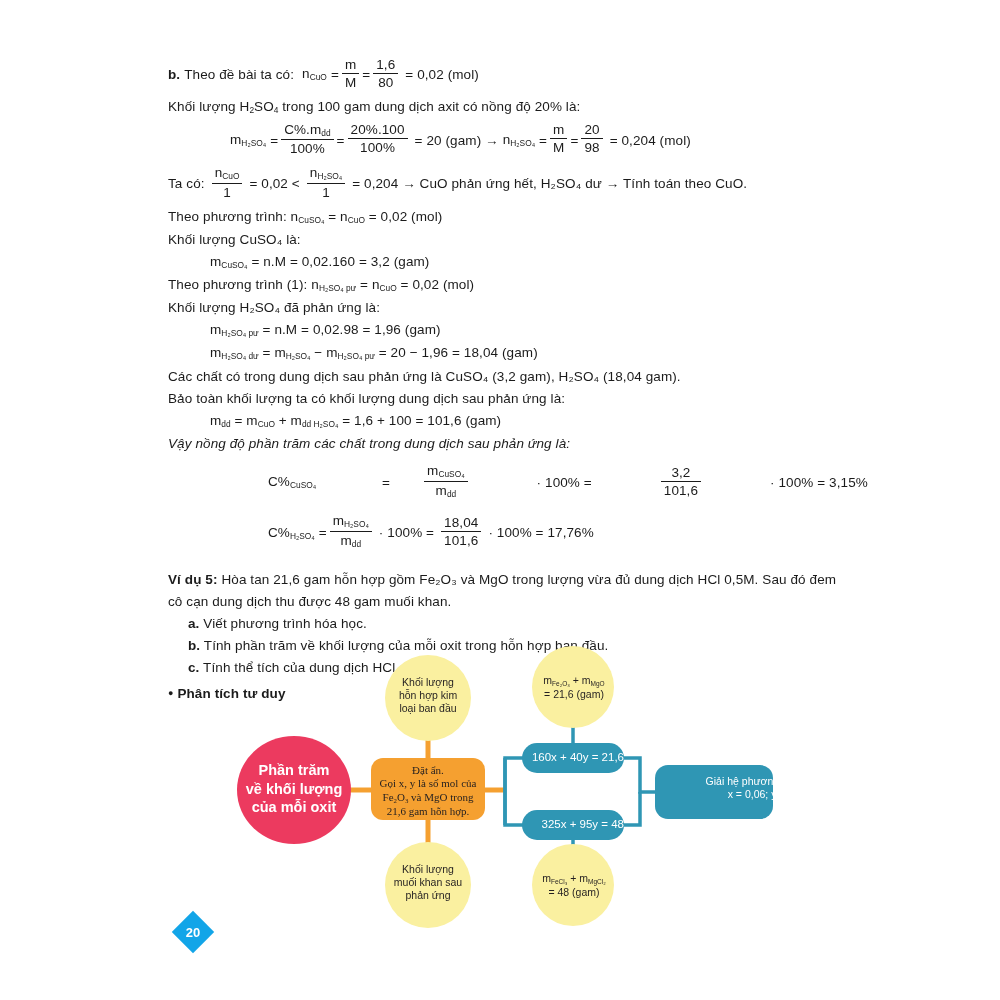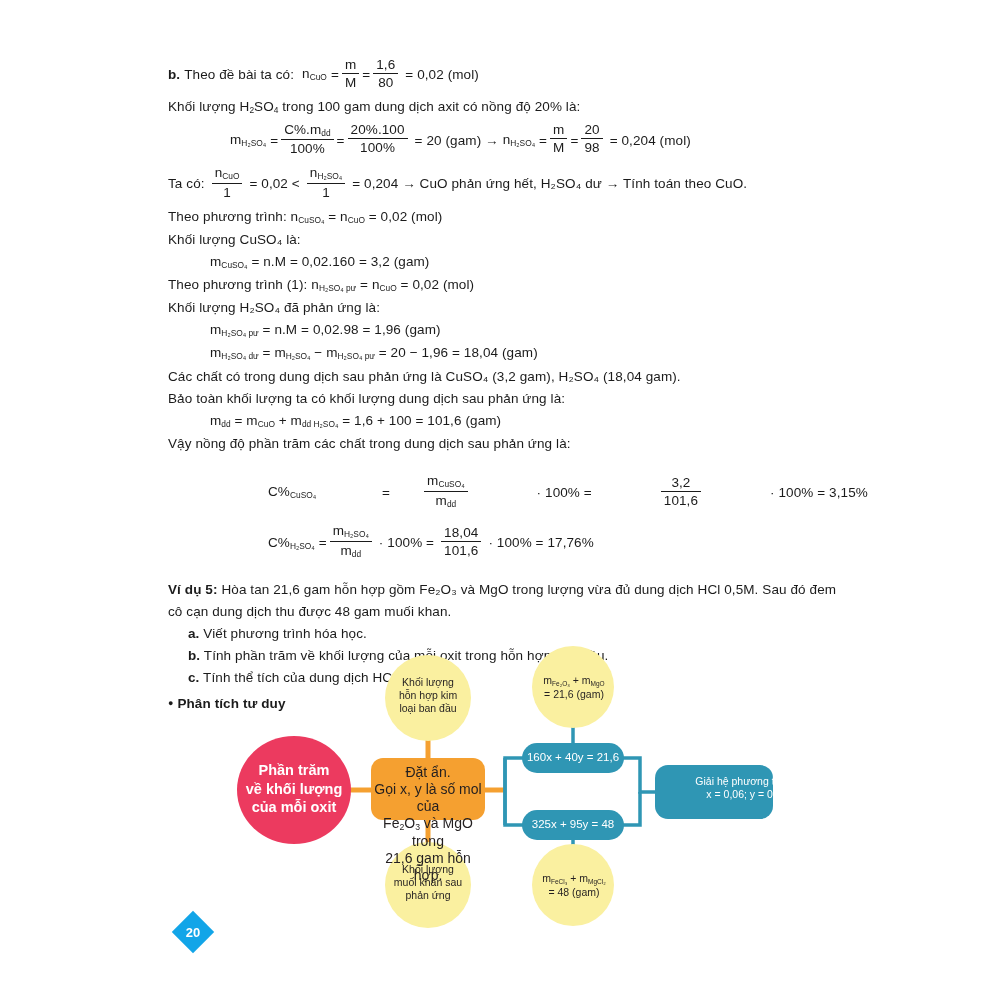--- a/index.html
+++ b/index.html
@@ -84,25 +84,27 @@
     text-align: center;
     line-height: 1.22;
     pointer-events: none;
   }
   .yellow-text {
     color: #231f20;
     font-size: 10.5px;
   }
   .orange-text {
     color: #231f20;
-    font-size: 14px;
+    font-size: 11px;
+    font-family: Liberation Serif, serif;
   }
   .blue-text {
     color: #ffffff;
     font-size: 11.5px;
+    text-align: right;
   }
   .pink-text {
     color: #ffffff;
     font-weight: bold;
     font-size: 14.5px;
     line-height: 1.28;
   }
   
   #pagenum {
     position: absolute;
@@ -239,21 +241,21 @@
       <span>m</span><sub>H₂SO₄ dư</sub><span> = m</span><sub>H₂SO₄</sub><span> − m</span><sub>H₂SO₄ pư</sub><span> = 20 − 1,96 = 18,04 (gam)</span>
     </div>
 
     <div class="line">Các chất có trong dung dịch sau phản ứng là CuSO₄ (3,2 gam), H₂SO₄ (18,04 gam).</div>
     <div class="line">Bảo toàn khối lượng ta có khối lượng dung dịch sau phản ứng là:</div>
 
     <div class="line indent2">
       <span>m</span><sub>dd</sub><span> = m</span><sub>CuO</sub><span> + m</span><sub>dd H₂SO₄</sub><span> = 1,6 + 100 = 101,6 (gam)</span>
     </div>
 
-    <div class="line" style="margin-bottom:24px;">Vậy nồng độ phần trăm các chất trong dung dịch sau phản ứng là:</div>
+    <div class="line" style="margin-bottom:14px;font-style:italic;">Vậy nồng độ phần trăm các chất trong dung dịch sau phản ứng là:</div>
 
     <div class="line eqrow" style="padding-left:100px;margin-bottom:14px;justify-content:space-between;">
       <span><span>C%</span><sub>CuSO₄</sub></span>
       <span class="gap"></span>
         <span>=</span>
       <span class="frac">
         <span class="num"><span>m</span><sub>CuSO₄</sub></span>
         <span class="den"><span>m</span><sub>dd</sub></span>
       </span>
       <span class="gap"></span>

